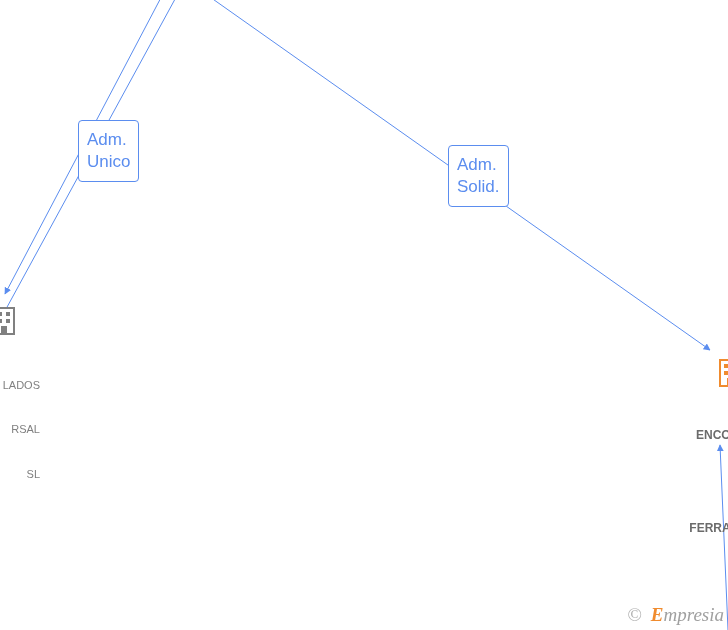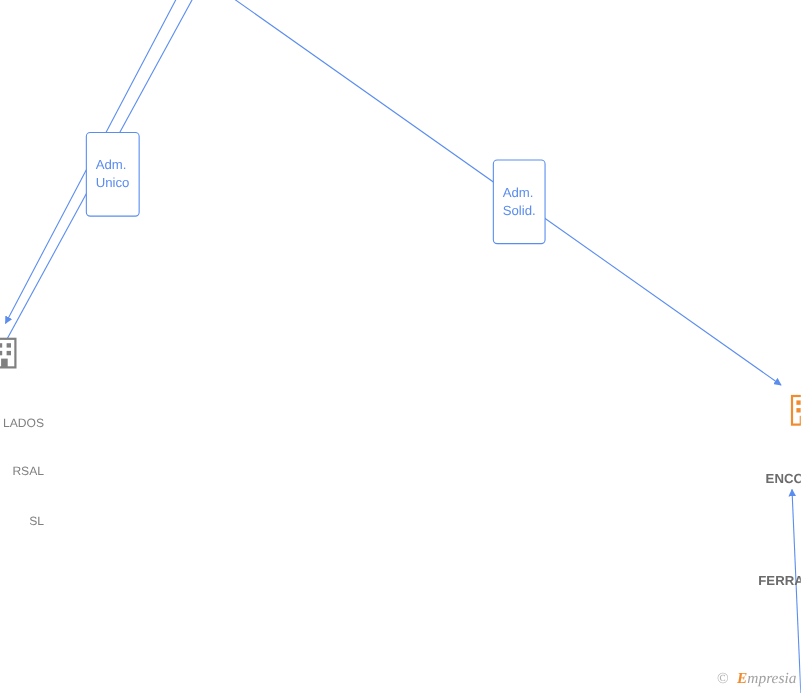--- a/index.html
+++ b/index.html
@@ -17,42 +17,42 @@
     left: 0; top: 0;
     width: 728px;
     height: 630px;
     pointer-events: none;
   }
   .box {
     position: absolute;
     border: 1px solid #5b8def;
     border-radius: 4px;
     background: #ffffff;
-    padding: 22px 8px;
-    font-size: 12px;
+    padding: 8px 8px;
+    font-size: 17px;
     line-height: 1.3;
     color: #5b8def;
     text-align: left;
   }
   .node-label {
     position: absolute;
     font-size: 11px;
     color: #808080;
     text-align: center;
     line-height: 1.35;
     white-space: pre;
   }
   .node-icon {
     position: absolute;
   }
   .watermark {
     position: absolute;
     right: 4px;
     bottom: 4px;
-    font-size: 14px;
+    font-size: 19px;
     font-family: Georgia, 'Times New Roman', serif;
     color: #a0a0a0;
     margin-left: 13px;
   }
   .watermark .copy {
     color: #b0b0b0;
     margin-right: 4px;
   }
   .watermark .e {
     color: #f08b2e;

